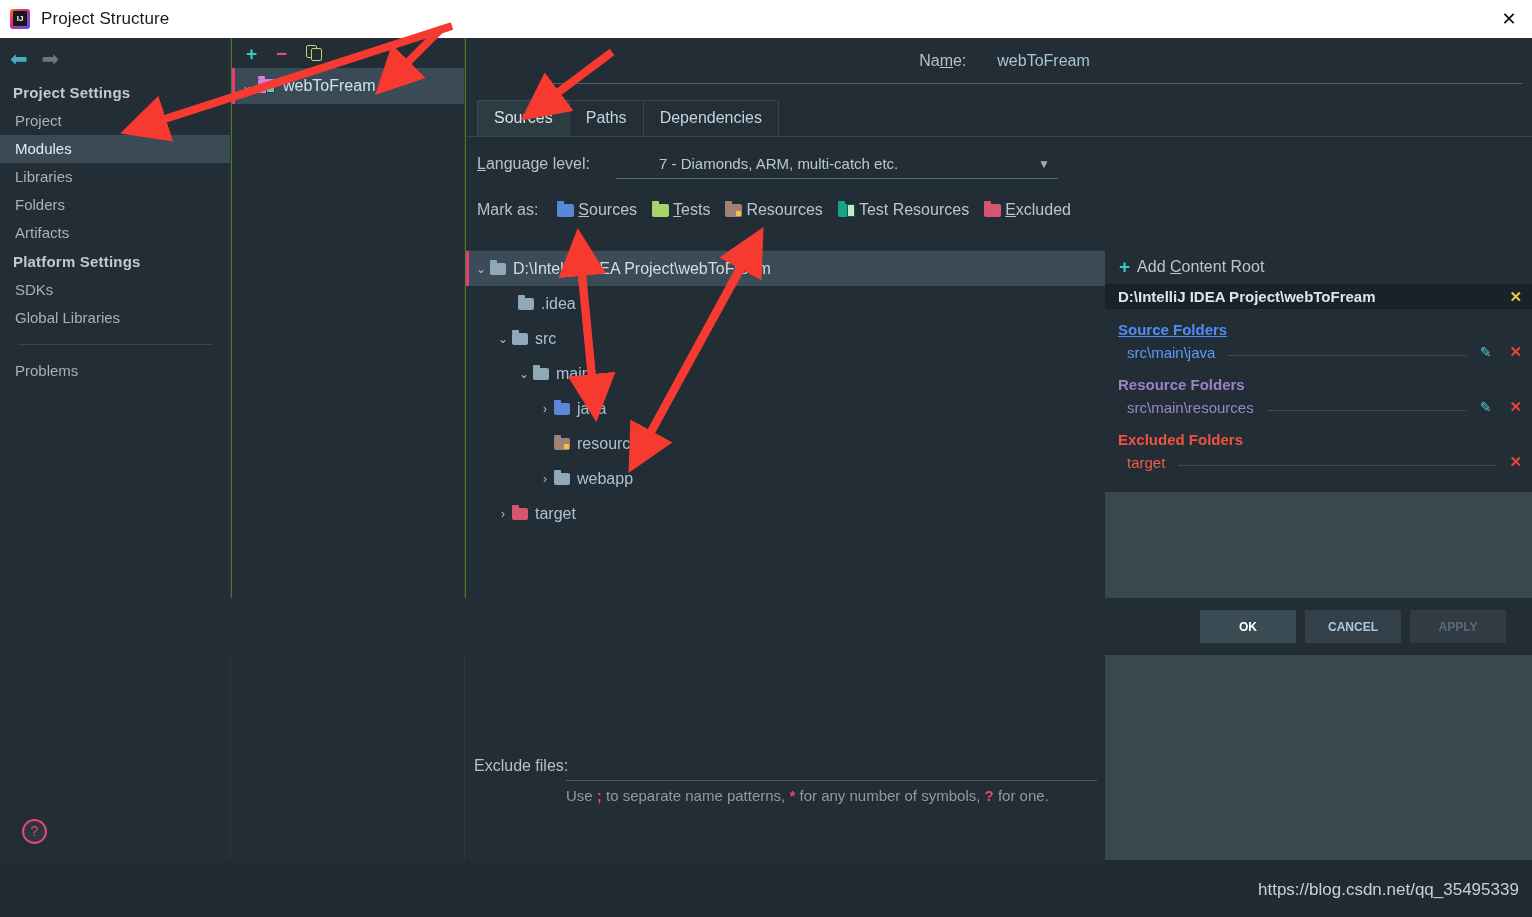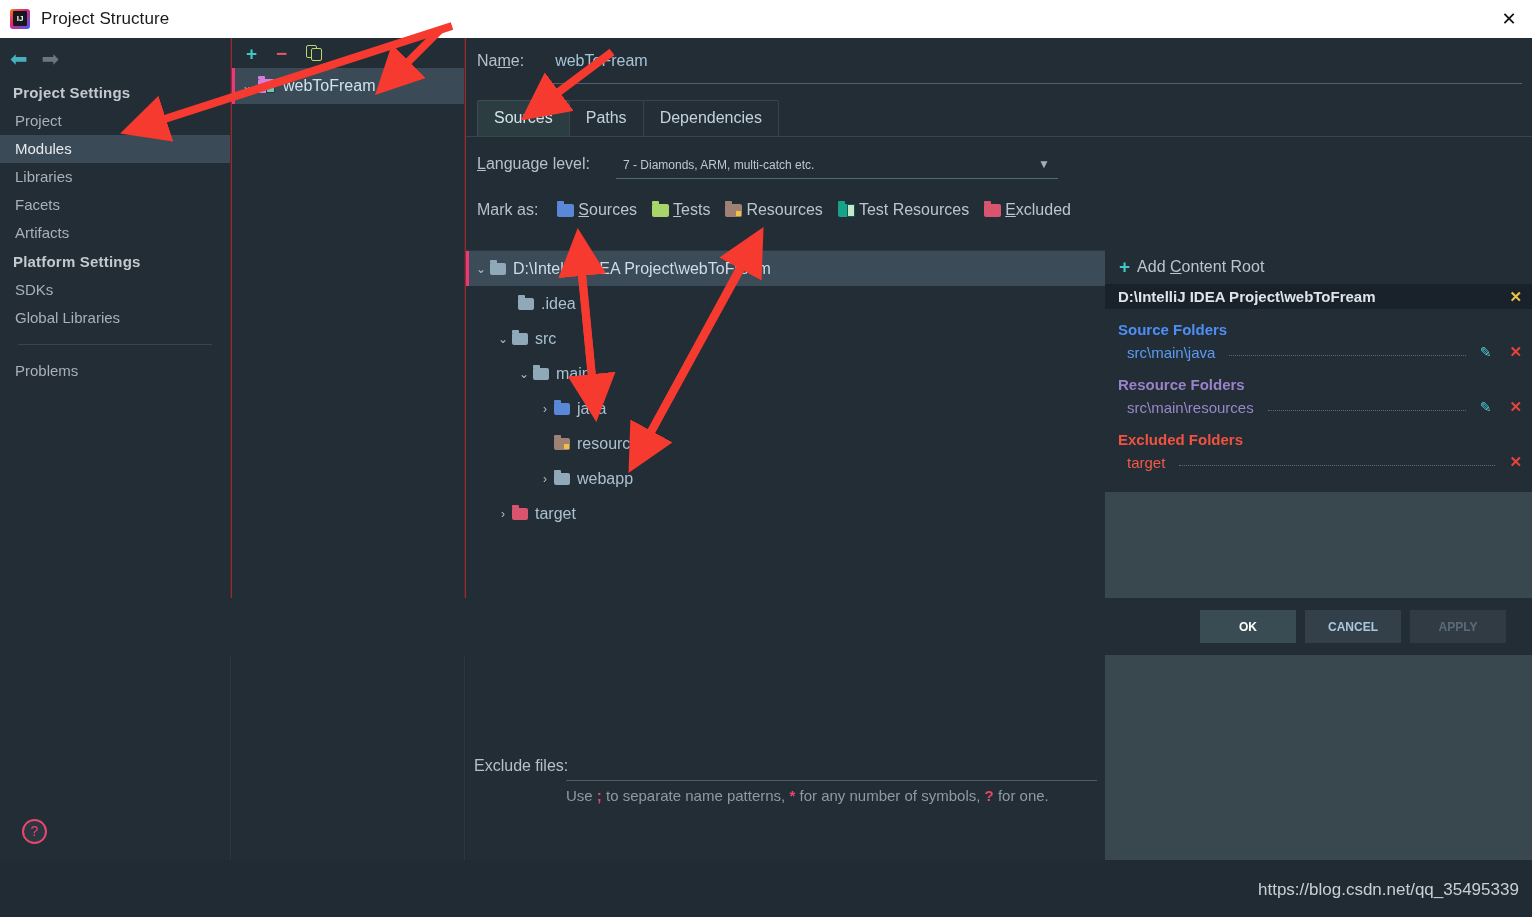--- a/index.html
+++ b/index.html
@@ -2,21 +2,21 @@
 <html><head>
 <meta charset="utf-8">
 <style>
   * { box-sizing: border-box; margin: 0; padding: 0; }
   html, body {
     width: 1532px; height: 917px;
     background: #202b33;
     font-family: "Liberation Sans", sans-serif;
     overflow: hidden;
   }
-  #root { position: relative; width: 1532px; height: 655px; background: #b91c1c; }
+  #root { position: relative; width: 1532px; height: 655px; background: #4d7c0f; }
 
   
   .titlebar {
     position: absolute; left: 0; top: 0; width: 1532px; height: 38px;
     background: #ffffff; display: flex; align-items: center;
   }
   .ij-logo {
     width: 20px; height: 20px; margin-left: 10px; position: relative; flex: none;
     background: linear-gradient(135deg,#f97a12 0%, #e6257a 40%, #3d5afe 100%);
     border-radius: 3px;
@@ -104,21 +104,21 @@
   .icon-web {
     width: 18px; height: 18px; margin-right: 8px; flex: none;
     display: flex; align-items: center; justify-content: center;
   }
 
   
   .main {
     position: absolute; left: 466px; top: 38px; width: 1066px; height: 822px;
     background: #232d36;
   }
-  .namerow { height: 45px; display: flex; align-items: center; padding-left: 11px; }
+  .namerow { height: 45px; display: flex; align-items: center; padding-left: 11px; justify-content: center; }
   .lbl { font-size: 16px; color: #b6c0c8; }
   .lbl u { text-decoration: underline; }
   .name-value {
     margin-left: 31px; font-size: 16px; color: #a8c4d6;
   }
   .name-underline { height: 1px; background: #52606b; margin: 0 10px 0 78px; }
 
   .tabs { display: flex; margin: 14px 0 0 11px; height: 38px; align-items: flex-end; }
   .tab {
     padding: 8px 16px 9px 16px; font-size: 16px; color: #c3d3de;
@@ -127,21 +127,21 @@
   }
   .tab.active { background: #2c3d42; color: #d6e3ea; border-color: #3d4e57; }
   .tab-underline { height: 1px; background: #384450; margin-left: 0; }
 
   .langrow { display: flex; align-items: flex-start; margin: 18px 0 0 11px; }
   .langrow .lbl { padding-bottom: 3px; }
   .combo {
     margin-left: 26px; width: 442px; position: relative;
     border-bottom: 1px solid #4e6b74; padding: 0 0 5px 0;
   }
-  .combo-value { font-size: 12px; color: #b9c9d4; padding-left: 7px; }
+  .combo-value { font-size: 15px; color: #b9c9d4; padding-left: 7px; margin-left: 36px; }
   .combo-arrow { position: absolute; right: 8px; top: 2px; color: #9fb0bb; font-size: 12px; }
 
   .markrow { display: flex; align-items: flex-start; margin: 22px 0 0 11px; gap: 0; }
   .markrow .lbl { margin-right: 19px; }
   .mark-item { display: flex; align-items: center; margin-right: 15px; cursor: pointer; }
   .mark-item span.t { font-size: 16px; color: #b9c6cf; }
   .mark-item span.t u { text-decoration: underline; }
   .fold {
     width: 17px; height: 13px; margin-right: 4px; flex: none; position: relative;
     border-radius: 1px 2px 2px 2px;
@@ -207,21 +207,21 @@
   .rp-block { background: #232d36; padding-bottom: 18px; }
   .rp-root {
     height: 25px; background: #19222a; display: flex; align-items: center;
     padding: 0 10px 0 13px; justify-content: space-between;
   }
   .rp-root .p { font-size: 15px; font-weight: bold; color: #dde5ea; }
   .rp-x-y { color: #e8c547; font-size: 15px; cursor: pointer; font-weight: bold; }
   .rp-cat {
     font-size: 15px; font-weight: bold; padding: 12px 0 2px 13px;
   }
-  .rp-cat.src { color: #4f8ff5; }
+  .rp-cat.src { color: #4f8ff5; text-decoration: underline; }
   .rp-cat.res { color: #9a82c8; }
   .rp-cat.exc { color: #f2523f; }
   .rp-item {
     display: flex; align-items: center; padding: 3px 10px 3px 22px; gap: 12px;
   }
   .rp-item .nm { font-size: 15px; white-space: nowrap; }
   .rp-item .nm.src { color: #5b9bf5; }
   .rp-item .nm.res { color: #9a86c8; }
   .rp-item .nm.exc { color: #f05a47; }
   .rp-dots { flex: 1; border-bottom: 1px dotted #5b6770; margin: 0 2px 4px 2px; height: 11px; }
@@ -265,21 +265,21 @@
   <div class="sidebar">
     <div class="nav-arrows">
       <div class="nav-arrow nav-back">⬅</div>
       <div class="nav-arrow nav-fwd">➡</div>
     </div>
 
     <div class="side-group">Project Settings</div>
     <div class="side-item">Project</div>
     <div class="side-item selected">Modules</div>
     <div class="side-item">Libraries</div>
-    <div class="side-item">Facets</div>
+    <div class="side-item">Folders</div>
     <div class="side-item">Artifacts</div>
 
     <div class="side-group">Platform Settings</div>
     <div class="side-item">SDKs</div>
     <div class="side-item">Global Libraries</div>
 
     <div class="side-sep"></div>
     <div class="side-item">Problems</div>
 
     <div class="help-btn">?</div>

